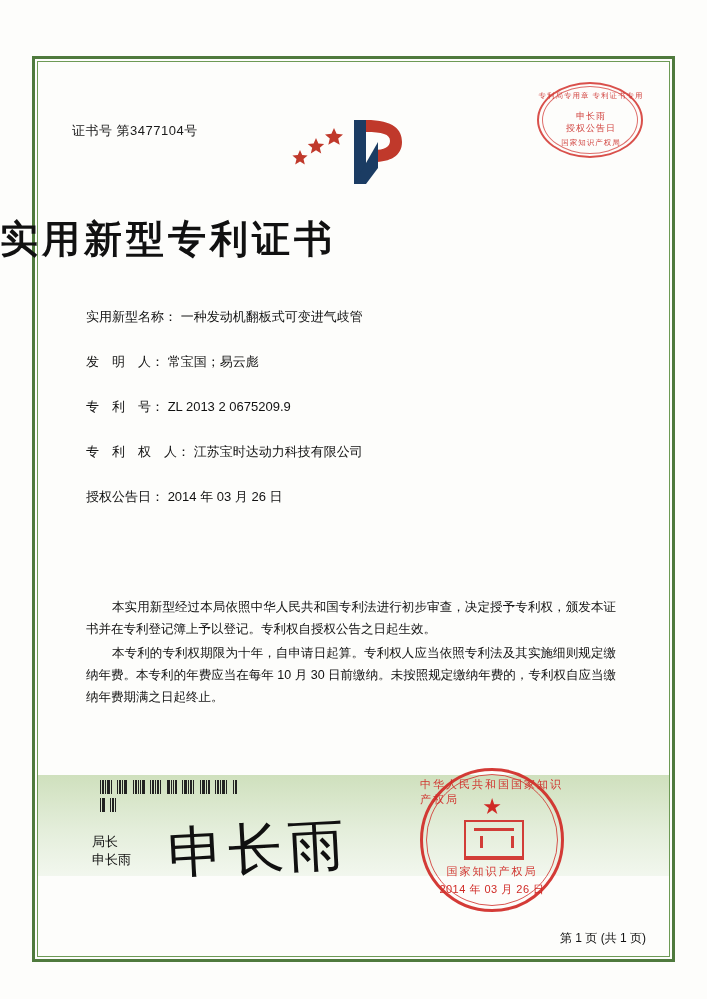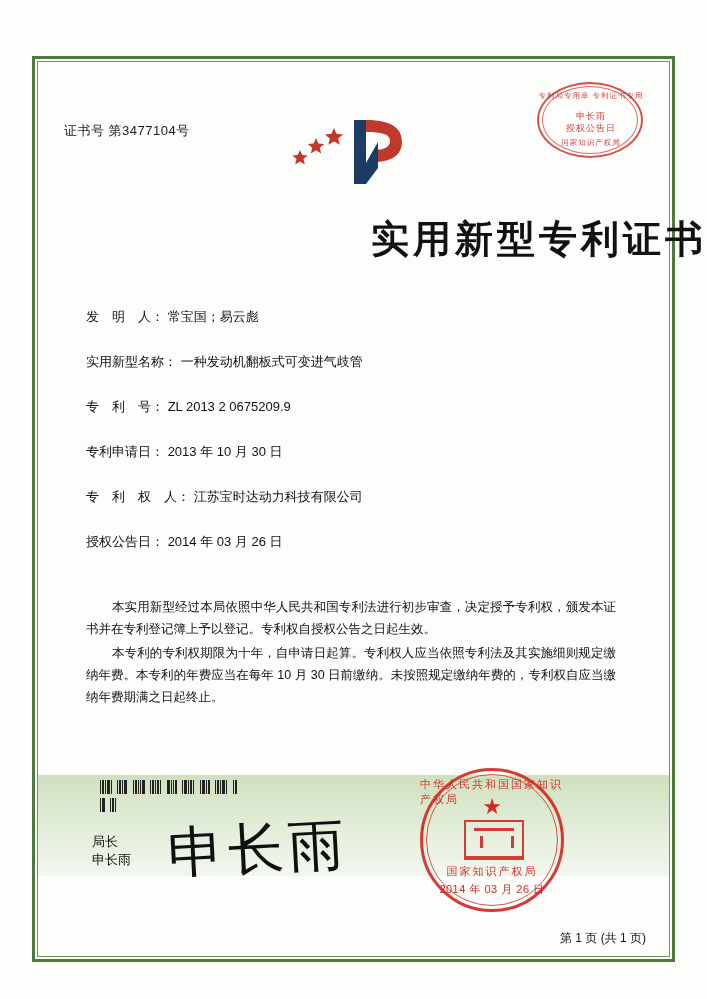--- a/index.html
+++ b/index.html
@@ -32,21 +32,21 @@
     left: 37px;
     top: 61px;
     width: 633px;
     height: 896px;
     border: 1px solid #6d9a55;
     box-sizing: border-box;
   }
   
   .cert-no {
     position: absolute;
-    left: 64px;
+    left: 72px;
     top: 122px;
     font-size: 13px;
     color: #1a1a1a;
     letter-spacing: 0.5px;
     white-space: nowrap;
   }
   
   .logo {
     position: absolute;
     left: 290px;
@@ -100,21 +100,21 @@
   .seal-top .st-mid1 { top: 28px; font-size: 9px; }
   .seal-top .st-mid2 { top: 40px; font-size: 9px; }
   .seal-top .st-arc-bot { top: 56px; font-size: 7.5px; }
 
   
   .main-title {
     position: absolute;
     left: 0;
     top: 214px;
     width: 707px;
-    text-align: right;
+    text-align: left;
     font-family: "DejaVu Serif", serif;
     font-weight: bold;
     font-size: 38px;
     letter-spacing: 4px;
     color: #111;
   }
   
   .fields {
     position: absolute;
     left: 86px;
@@ -320,34 +320,30 @@
     <div class="st-line st-arc-top">专利局专用章 专利证书专用</div>
     <div class="st-line st-mid1">申长雨</div>
     <div class="st-line st-mid2">授权公告日</div>
     <div class="st-line st-arc-bot">国家知识产权局</div>
   </div>
 
   <div class="main-title">实用新型专利证书</div>
 
   <div class="fields">
     <div class="field-row">
+      <span class="field-label">实用新型名称：</span>
+      <span class="field-value">一种发动机翻板式可变进气歧管</span>
+    </div>
+    <div class="field-row">
       <span class="field-label">发　明　人：</span>
       <span class="field-value">常宝国；易云彪</span>
     </div>
     <div class="field-row">
-      <span class="field-label">实用新型名称：</span>
-      <span class="field-value">一种发动机翻板式可变进气歧管</span>
-    </div>
-    <div class="field-row">
       <span class="field-label">专　利　号：</span>
       <span class="field-value">ZL 2013 2 0675209.9</span>
-    </div>
-    <div class="field-row">
-      <span class="field-label">专利申请日：</span>
-      <span class="field-value">2013 年 10 月 30 日</span>
     </div>
     <div class="field-row">
       <span class="field-label">专　利　权　人：</span>
       <span class="field-value">江苏宝时达动力科技有限公司</span>
     </div>
     <div class="field-row">
       <span class="field-label">授权公告日：</span>
       <span class="field-value">2014 年 03 月 26 日</span>
     </div>
   </div>

